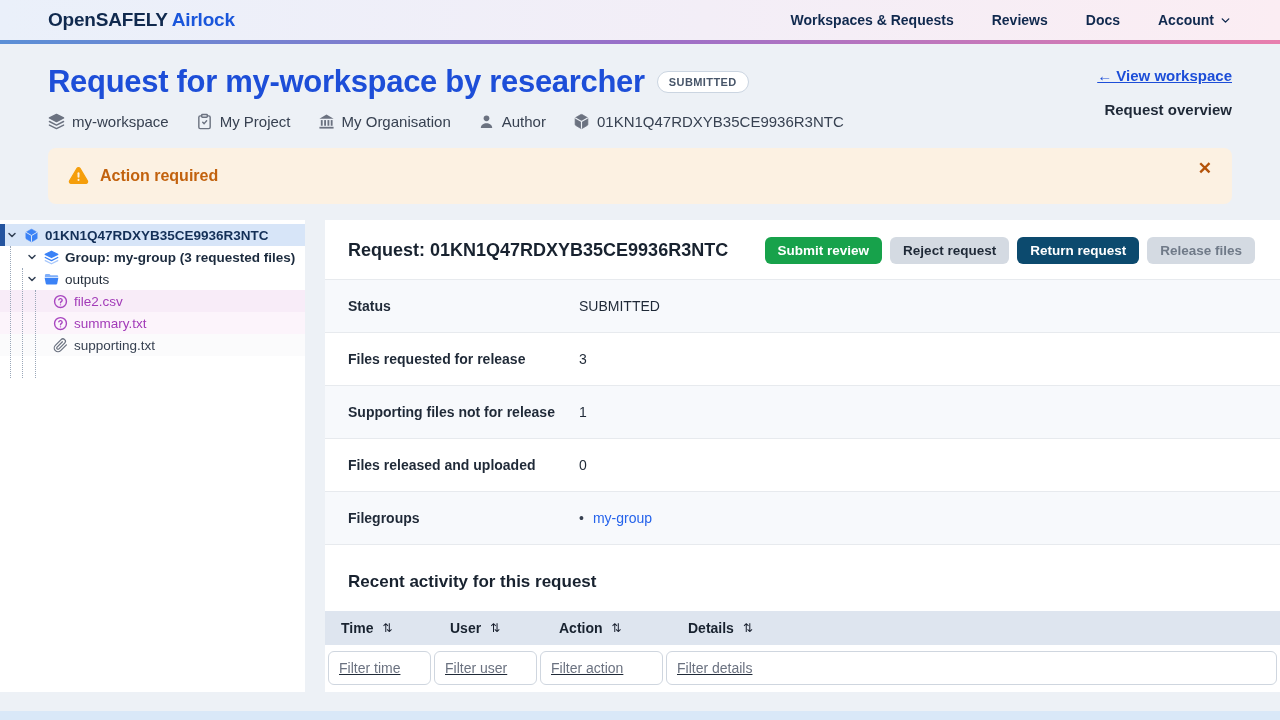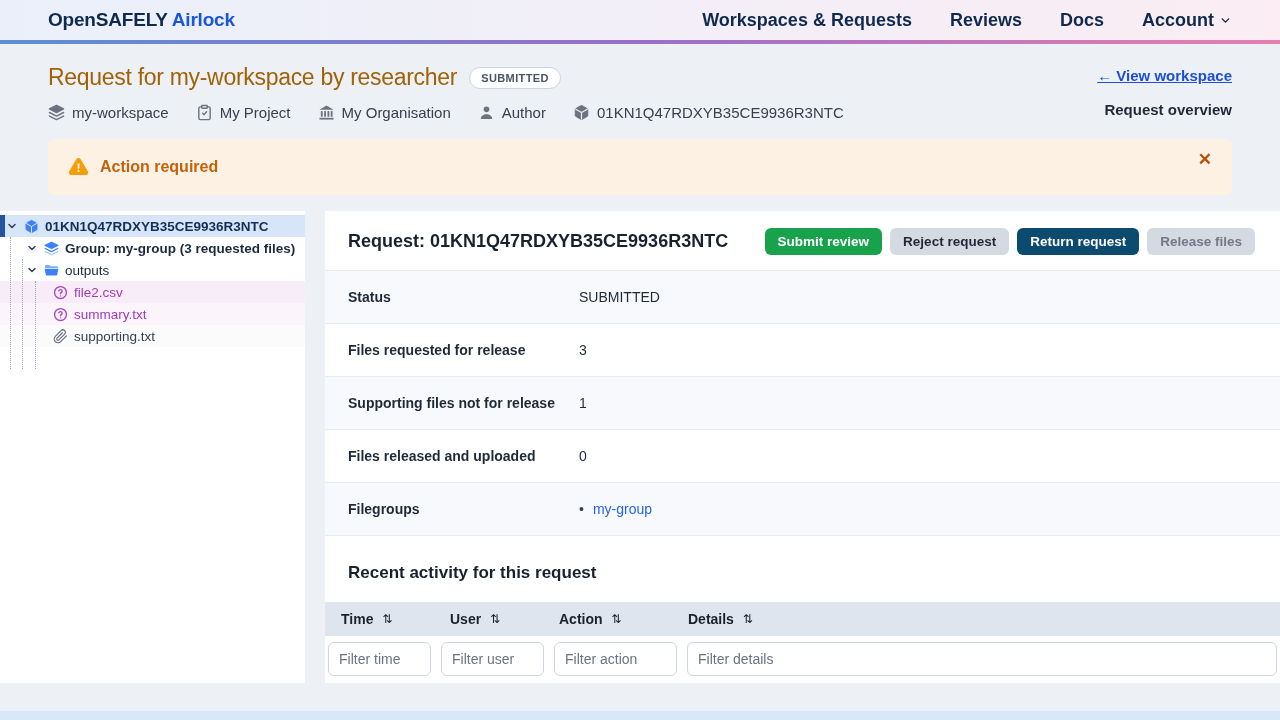--- a/index.html
+++ b/index.html
@@ -6,27 +6,27 @@
   html,body { width:1280px; height:720px; overflow:hidden; }
   body { font-family:"Liberation Sans", sans-serif; background:#edf1f6; color:#1f2937; position:relative; }
 
   
   .topbar { height:40px; display:flex; align-items:center; padding:0 48px;
     background:linear-gradient(90deg,#eaf0fa 0%,#f3eef7 55%,#fbedf3 100%);justify-content:flex-end; }
   .brand { font-size:19px; font-weight:800; letter-spacing:-0.2px; cursor:pointer; }
   .brand .p1 { color:#10294e; }
   .brand .p2 { color:#1a56db; }
   .nav { margin-left:auto; display:flex; align-items:center; gap:38px; }
-  .nav-item { font-size:18px; font-weight:700; color:#10294e; cursor:pointer; display:flex; align-items:center; gap:5px; }
+  .nav-item { font-size:14px; font-weight:700; color:#10294e; cursor:pointer; display:flex; align-items:center; gap:5px; }
   .topbar-rule { height:4px; background:linear-gradient(90deg,#5b8fd6 0%,#9a6fc8 50%,#e87fae 100%); }
 
   
   .title-section { padding:20px 48px 0 48px; display:flex; justify-content:space-between; }
   .page-title-row { display:flex; align-items:center; gap:12px; }
-  .page-title { font-size:23px; font-weight:400; color:#a16207; letter-spacing:-0.3px; }
+  .page-title { font-size:31px; font-weight:700; color:#1d4ed8; letter-spacing:-0.3px; }
   .status-pill { background:#fff; border:1px solid #cbd5e1; border-radius:999px; padding:4px 11px;
     font-size:11px; font-weight:700; color:#475569; letter-spacing:0.4px; }
   .meta-row { margin-top:13px; display:flex; align-items:flex-start; gap:27px; }
   .meta-item { display:flex; align-items:center; gap:7px; font-size:15px; color:#374151; }
   .meta-item .icon { width:17px; height:17px; color:#6b7280; }
   .title-right { text-align:right; padding-top:3px; }
   .view-link { font-size:15px; font-weight:700; color:#1d4ed8; text-decoration:underline; cursor:pointer; }
   .overview-label { margin-top:16px; font-size:15px; font-weight:700; color:#1f2937; }
 
   
@@ -88,21 +88,21 @@
   .fg-list { display:flex; align-items:center; gap:9px; }
   .fg-bullet { color:#374151; font-size:14px; }
   .fg-link { color:#2563eb; font-size:14px; text-decoration:none; cursor:pointer; }
 
   .activity-heading { margin:27px 0 19px 23px; font-size:17px; font-weight:800; color:#18222f; }
   .act-header { display:flex; align-items:center; gap:6px; background:#dee5ef; height:34px; padding:0 3px; }
   .act-cell { display:flex; align-items:center; gap:9px; padding-left:13px; }
   .w1 { width:103px; } .w2 { width:103px; } .w3 { width:123px; } .w4 { flex:1; }
   .act-label { font-size:14px; font-weight:700; color:#18222f; }
   .sort-btn { font-size:12px; color:#111827; cursor:pointer; line-height:1; }
-  .act-filters { display:flex; gap:10px; padding:6px 3px 16px 3px; }
+  .act-filters { display:flex; gap:3px; padding:6px 3px 16px 3px;text-decoration:underline; }
   .act-filters input { height:34px; border:1px solid #cfd6df; border-radius:6px; padding:0 10px;
     font-size:14px; font-family:inherit; color:#1f2937; background:#fff; }
   .act-filters input::placeholder { color:#6b7280; }
 
   .bottom-strip { position:absolute; left:0; right:0; bottom:0; height:9px; background:#d9e8f8; }
 
   .icon svg, .ticon svg, .chev svg { width:100%; height:100%; display:block; }
 </style>
 </head>
 <body>

